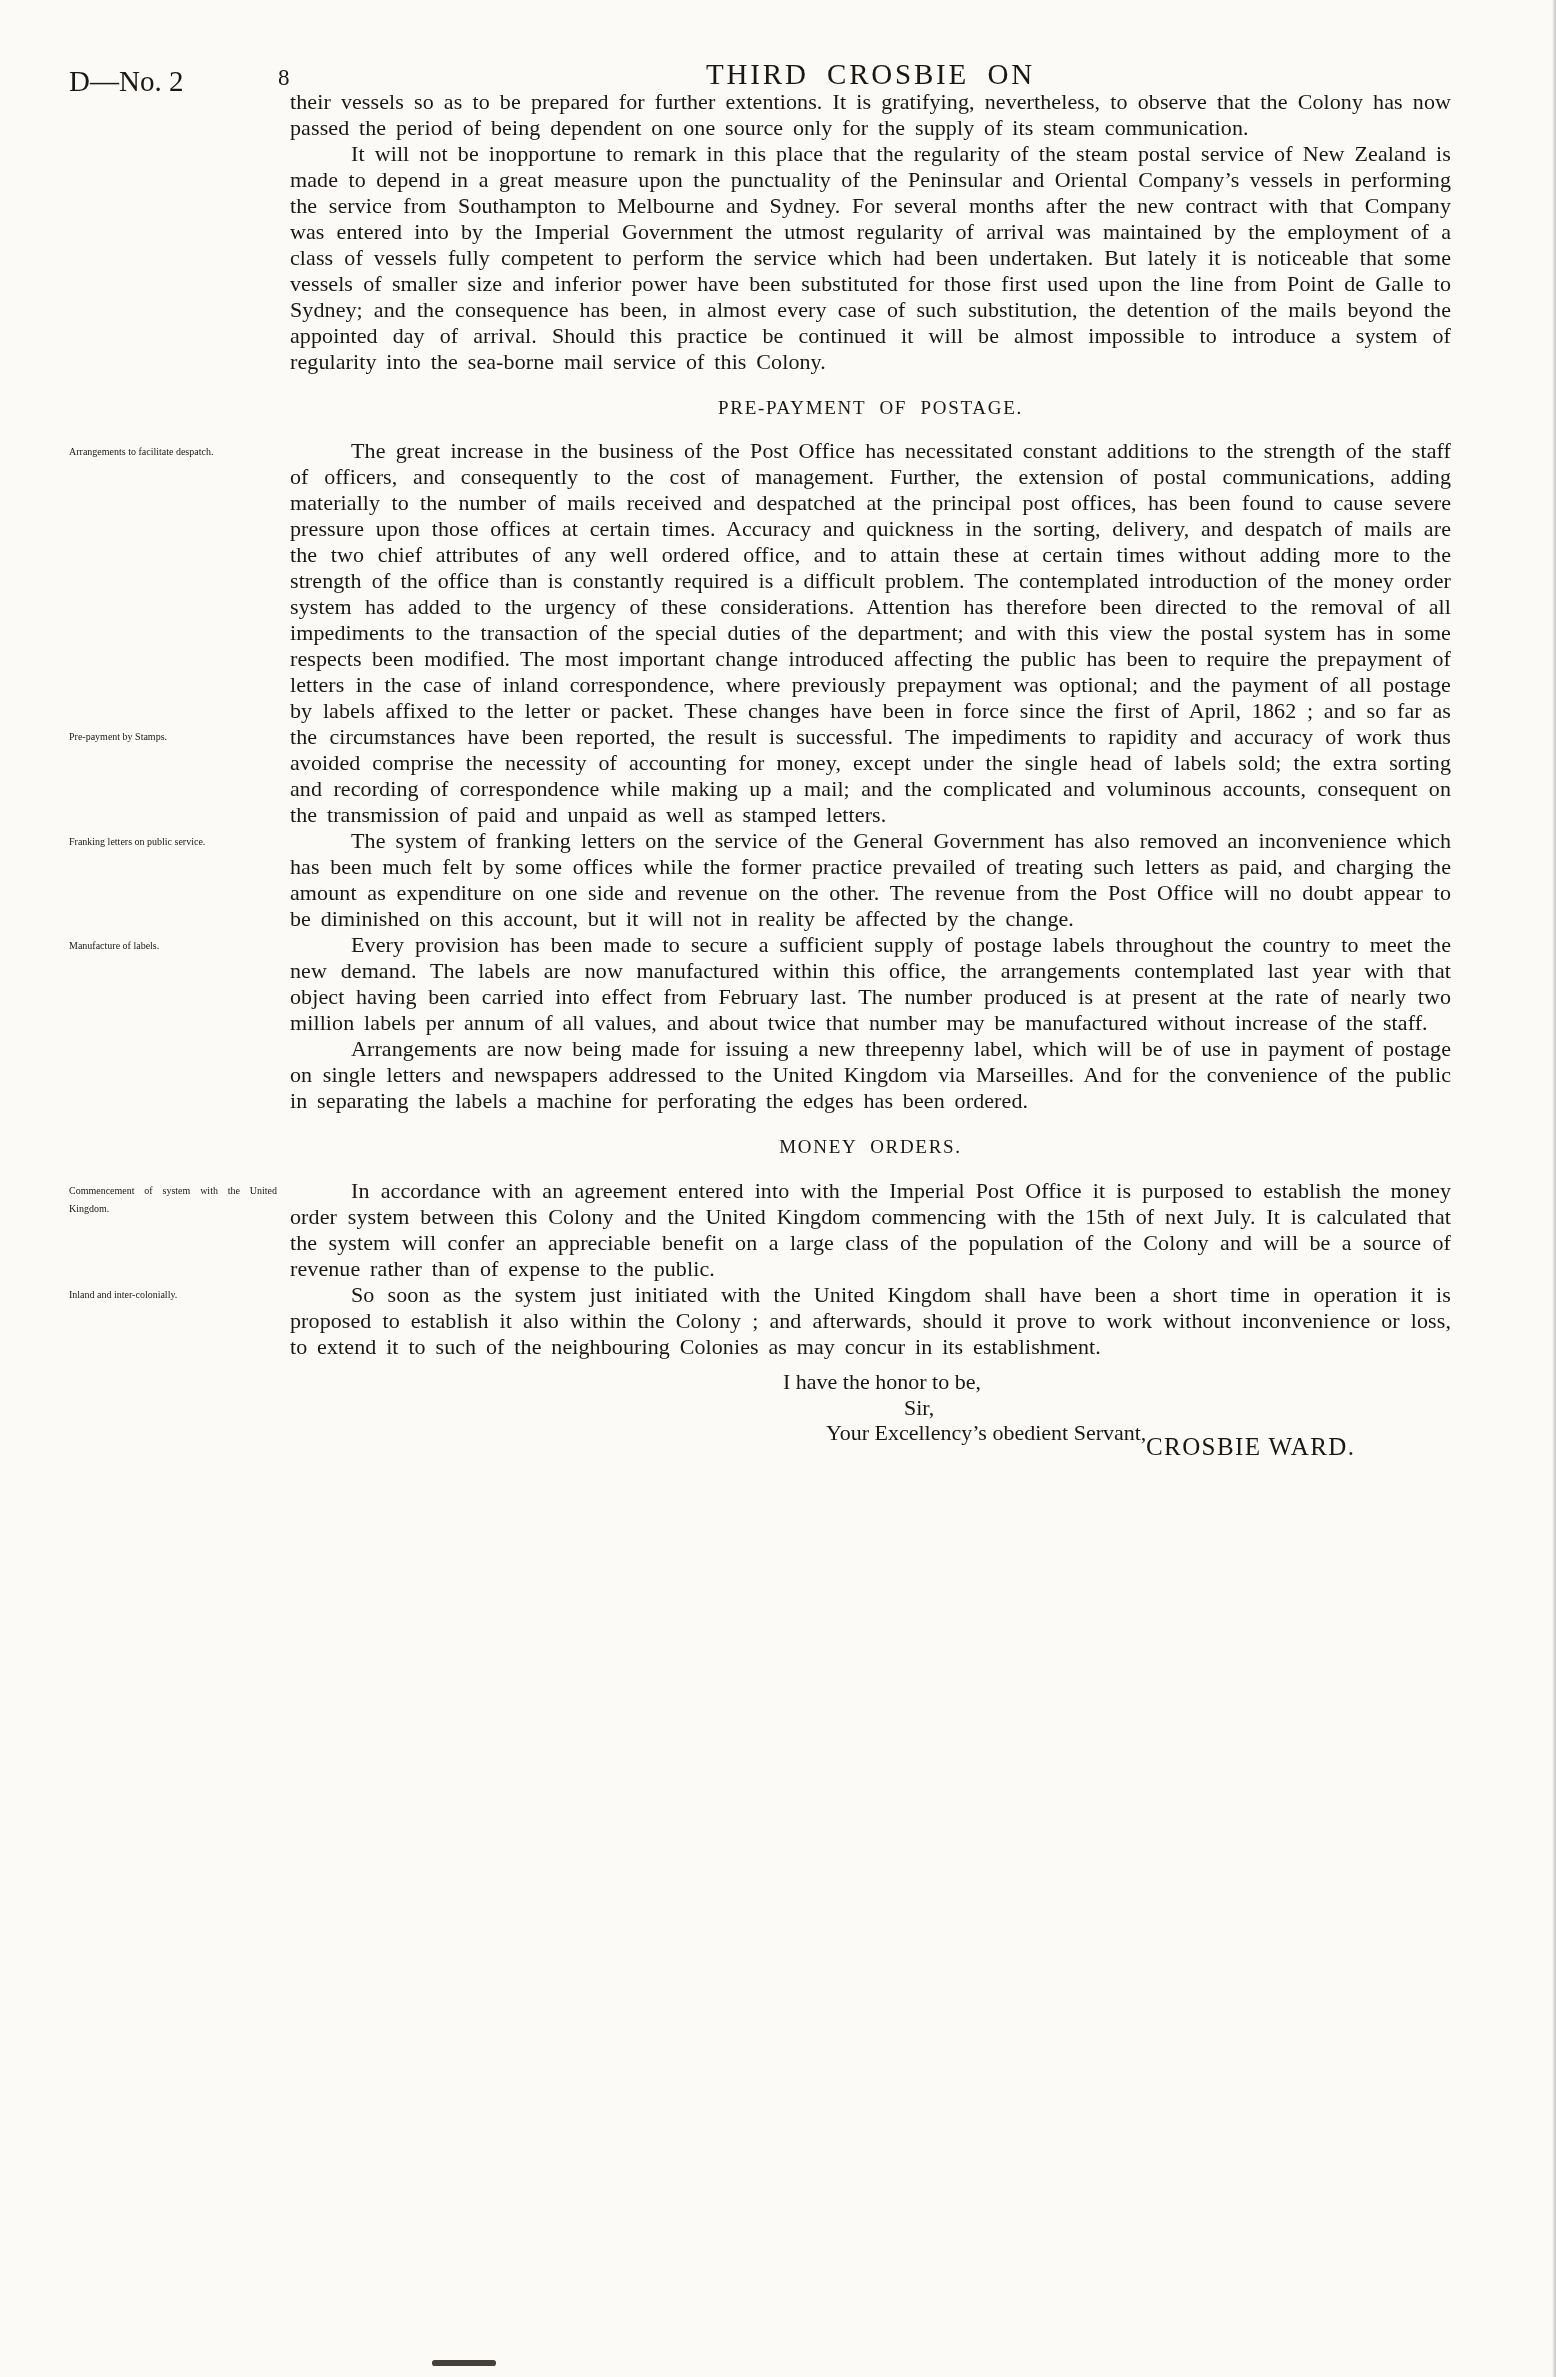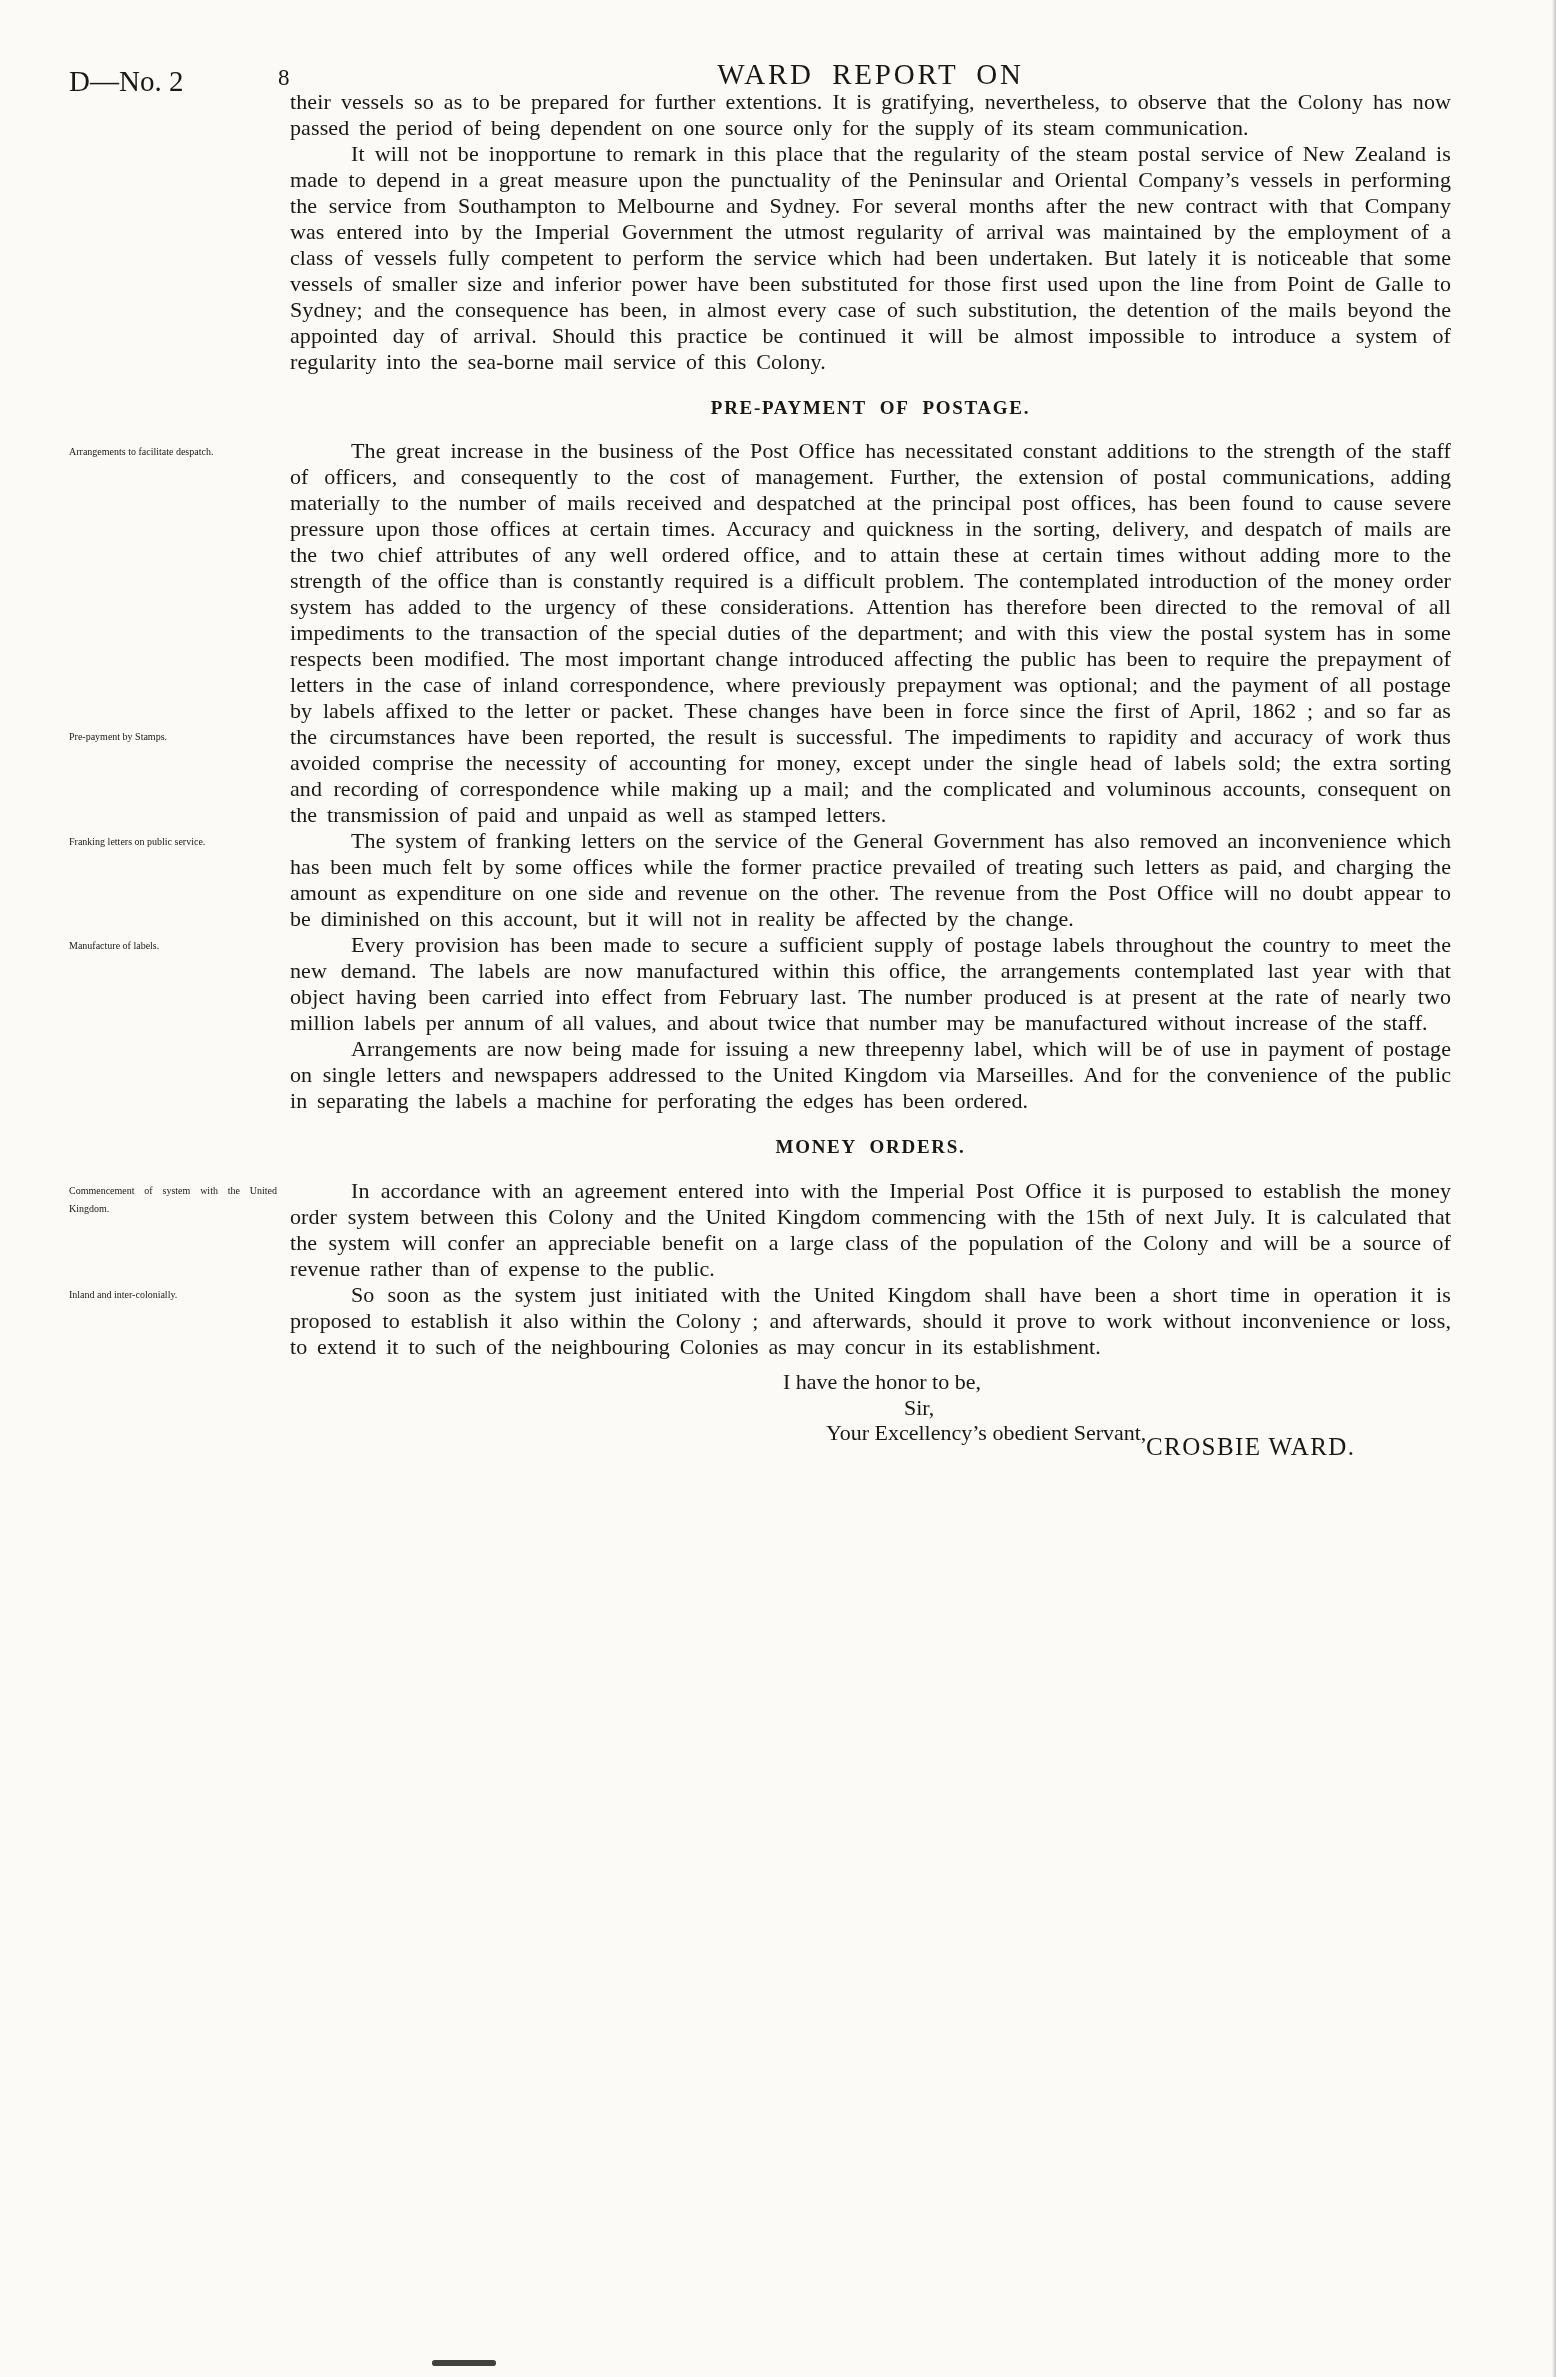--- a/index.html
+++ b/index.html
@@ -56,40 +56,40 @@
     width: 208px;
     font-size: 10px;
     line-height: 18px;
     text-align: justify;
   }
   .section-heading {
     margin: 22px 0 19.4px 290px;
     width: 1161px;
     text-align: center;
     font-size: 19px;
-    font-weight: bold;
+    font-weight: normal;
     letter-spacing: 1.7px;
     word-spacing: 7px;
   }
   .closing { position: relative; height: 160px; margin-top: 9.7px; font-size: 22px; }
   .close-line { position: absolute; white-space: nowrap; }
   .cl-1 { left: 783px; top: 0; text-align: center; }
   .cl-2 { left: 904px; top: 26px; }
   .cl-3 { left: 826px; top: 51px; }
   .cl-4 { left: 1134px; top: 64px; font-size: 25px; letter-spacing: 1.4px; margin-left: 12px; }
 </style>
 </head>
 <body>
 
 <div class="page">
 
   <div class="header">
     <div class="doc-num">D—No. 2</div>
     <div class="page-num">8</div>
-    <div class="running-title">WARD REPORT ON</div>
+    <div class="running-title">THIRD CROSBIE ON</div>
   </div>
 
   <div class="content">
 
     <div class="row">
       <p class="text-col">their vessels so as to be prepared for further extentions.  It is gratifying, nevertheless, to observe that the Colony has now passed the period of being dependent on one source only for the supply of its steam communication.</p>
     </div>
 
     <div class="row">
       <p class="text-col indent">It will not be inopportune to remark in this place that the regularity of the steam postal service of New Zealand is made to depend in a great measure upon the punctuality of the Peninsular and Oriental Company’s vessels in performing the service from Southampton to Melbourne and Sydney.  For several months after the new contract with that Company was entered into by the Imperial Government the utmost regularity of arrival was maintained by the employment of a class of vessels fully competent to perform the service which had been undertaken.  But lately it is noticeable that some vessels of smaller size and inferior power have been substituted for those first used upon the line from Point de Galle to Sydney; and the consequence has been, in almost every case of such substitution, the detention of the mails beyond the appointed day of arrival.  Should this practice be continued it will be almost impossible to introduce a system of regularity into the sea-borne mail service of this Colony.</p>

